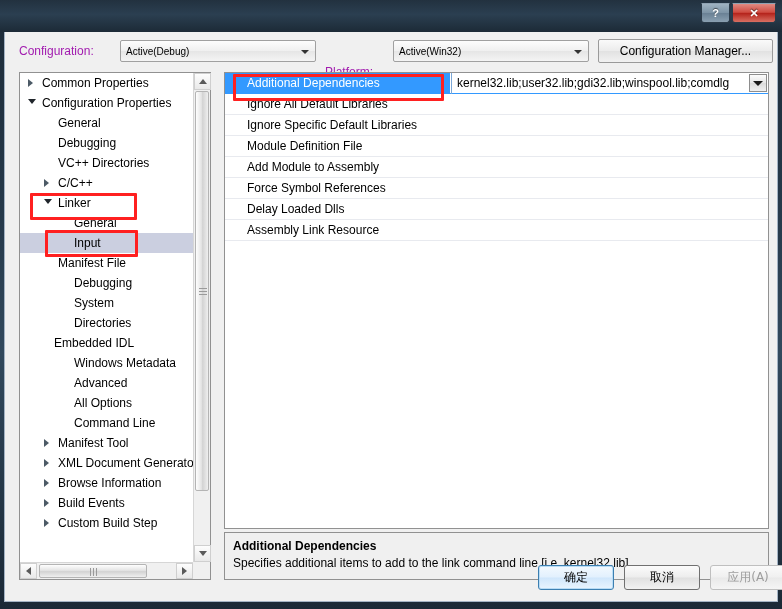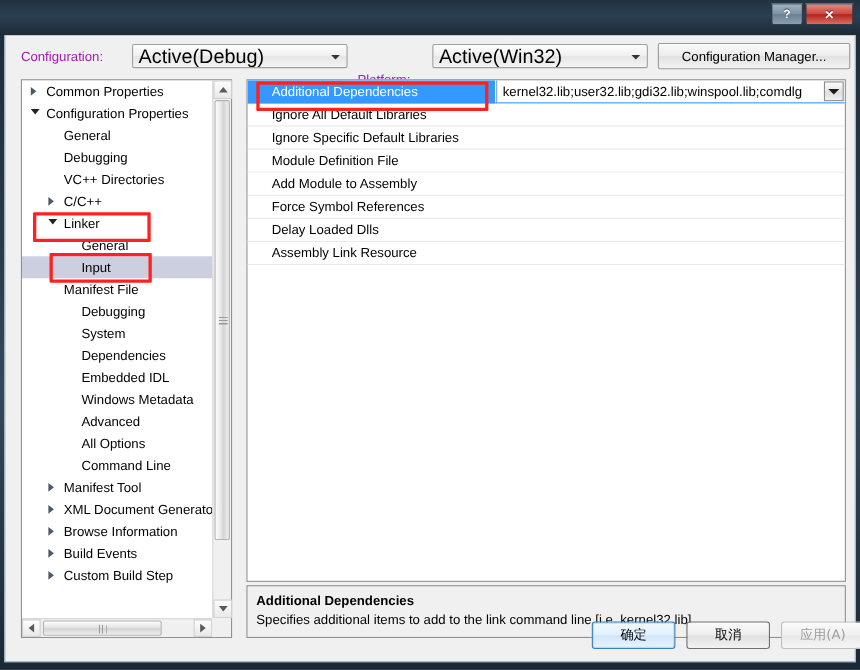--- a/index.html
+++ b/index.html
@@ -90,21 +90,21 @@
     color: #a21caf;
     white-space: nowrap;
   }
   .combo {
     position: absolute;
     top: 8px;
     height: 22px;
     background: linear-gradient(180deg, #fdfdfd 0%, #f0f0f0 48%, #e6e6e6 52%, #f4f4f4 100%);
     border: 1px solid #a0a0a0;
     border-radius: 2px;
-    font-size: 18px;
+    font-size: 10px;
     color: #000000;
     display: flex;
     align-items: center;
     padding-left: 5px;
     cursor: default;
     text-align: right;
   }
   .combo .arrow {
     position: absolute;
     right: 6px; top: 9px;
@@ -418,22 +418,22 @@
           <div class="tnode"><span class="txt" style="margin-left: 38px;">General</span></div>
           <div class="tnode"><span class="txt" style="margin-left: 38px;">Debugging</span></div>
           <div class="tnode"><span class="txt" style="margin-left: 38px;">VC++ Directories</span></div>
           <div class="tnode"><span class="tri collapsed" style="left: 24px;"></span><span class="txt" style="margin-left: 38px;">C/C++</span></div>
           <div class="tnode"><span class="tri expanded" style="left: 24px;"></span><span class="txt" style="margin-left: 38px;">Linker</span></div>
           <div class="tnode"><span class="txt" style="margin-left: 54px;">General</span></div>
           <div class="tnode sel"><span class="txt" style="margin-left: 54px;">Input</span></div>
           <div class="tnode"><span class="txt" style="margin-left: 38px;">Manifest File</span></div>
           <div class="tnode"><span class="txt" style="margin-left: 54px;">Debugging</span></div>
           <div class="tnode"><span class="txt" style="margin-left: 54px;">System</span></div>
-          <div class="tnode"><span class="txt" style="margin-left: 54px;">Dependencies</span></div>
-          <div class="tnode"><span class="txt" style="margin-left: 54px;">Embedded IDL</span></div>
+          <div class="tnode"><span class="txt" style="margin-left: 54px;">Directories</span></div>
+          <div class="tnode"><span class="txt" style="margin-left: 34px;">Embedded IDL</span></div>
           <div class="tnode"><span class="txt" style="margin-left: 54px;">Windows Metadata</span></div>
           <div class="tnode"><span class="txt" style="margin-left: 54px;">Advanced</span></div>
           <div class="tnode"><span class="txt" style="margin-left: 54px;">All Options</span></div>
           <div class="tnode"><span class="txt" style="margin-left: 54px;">Command Line</span></div>
           <div class="tnode"><span class="tri collapsed" style="left: 24px;"></span><span class="txt" style="margin-left: 38px;">Manifest Tool</span></div>
           <div class="tnode"><span class="tri collapsed" style="left: 24px;"></span><span class="txt" style="margin-left: 38px;">XML Document Generator</span></div>
           <div class="tnode"><span class="tri collapsed" style="left: 24px;"></span><span class="txt" style="margin-left: 38px;">Browse Information</span></div>
           <div class="tnode"><span class="tri collapsed" style="left: 24px;"></span><span class="txt" style="margin-left: 38px;">Build Events</span></div>
           <div class="tnode"><span class="tri collapsed" style="left: 24px;"></span><span class="txt" style="margin-left: 38px;">Custom Build Step</span></div>
         </div>

